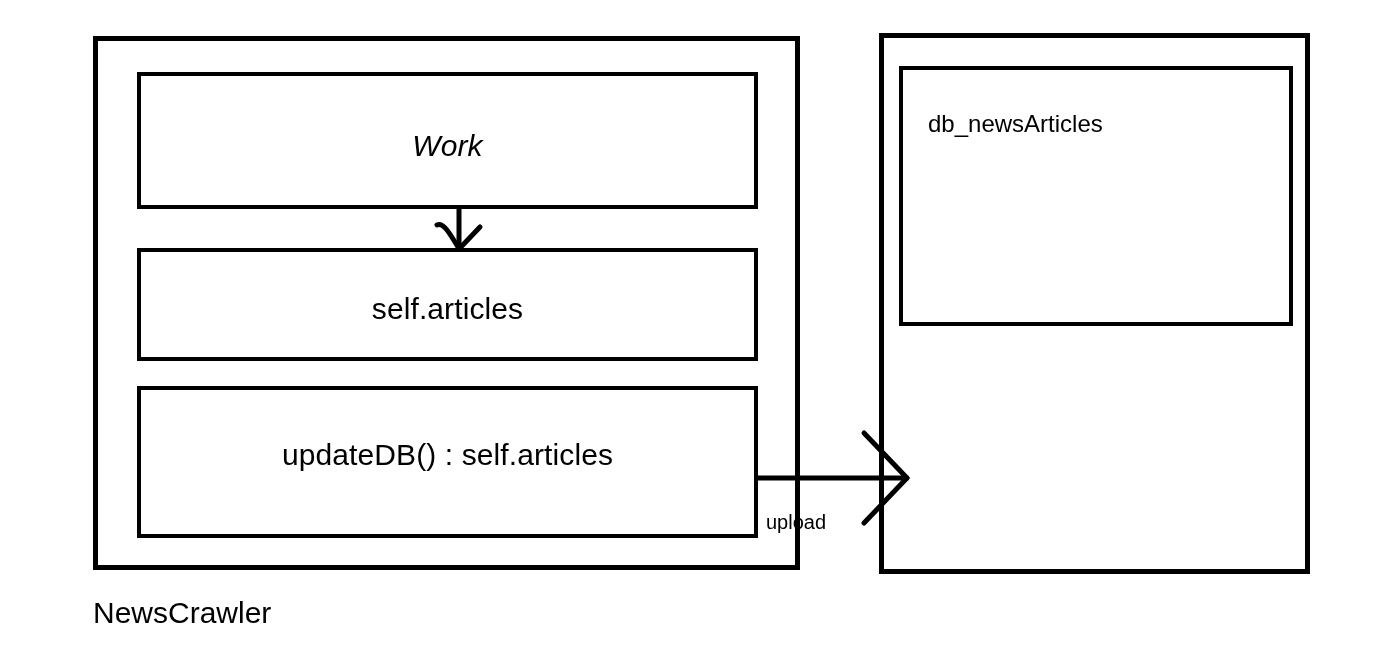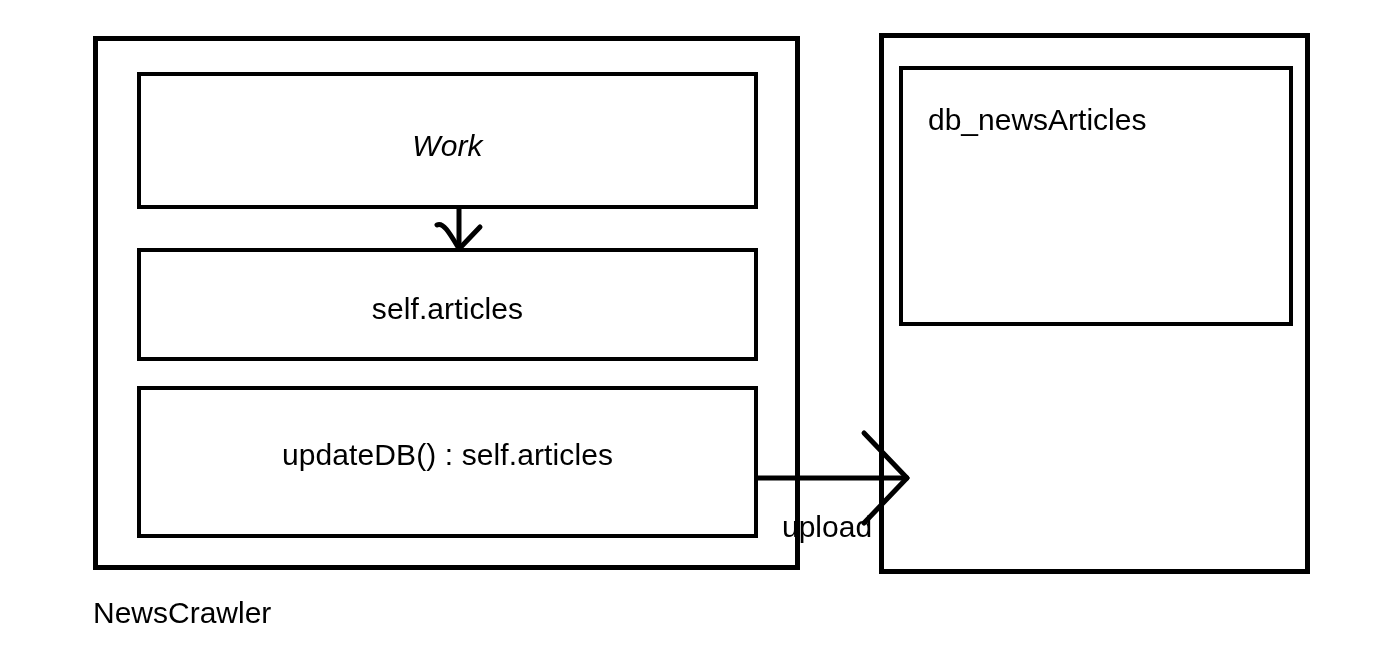--- a/index.html
+++ b/index.html
@@ -83,22 +83,22 @@
     line-height: 1;
     letter-spacing: 0.1px;
   }
   #work-text       { top: 55px; font-style: italic; }
   #self-articles-text { top: 42px; }
   #updatedb-text   { top: 50px; }
 
   #db-articles-text {
     position: absolute;
     left: 25px;
-    top: 35px;
-    font-size: 30px;
+    top: 42px;
+    font-size: 24px;
     line-height: 1;
     text-align: left;
   }
 
   
   .caption {
     position: absolute;
     font-size: 30px;
     line-height: 1;
     white-space: nowrap;
@@ -130,23 +130,23 @@
   #upload-label-clip {
     position: absolute;
     left: 766px;
     top: 512px;
     width: 116px;
     height: 42px;
     overflow: hidden;
   }
   #upload-label {
     position: absolute;
-    left: 16px;
+    left: 0;
     top: 0;
-    font-size: 30px;
+    font-size: 20px;
     line-height: 1;
     white-space: nowrap;
   }
 </style>
 </head>
 <body>
 
 <div id="canvas">
 
   <div class="box" id="newscrawler-container"></div>

